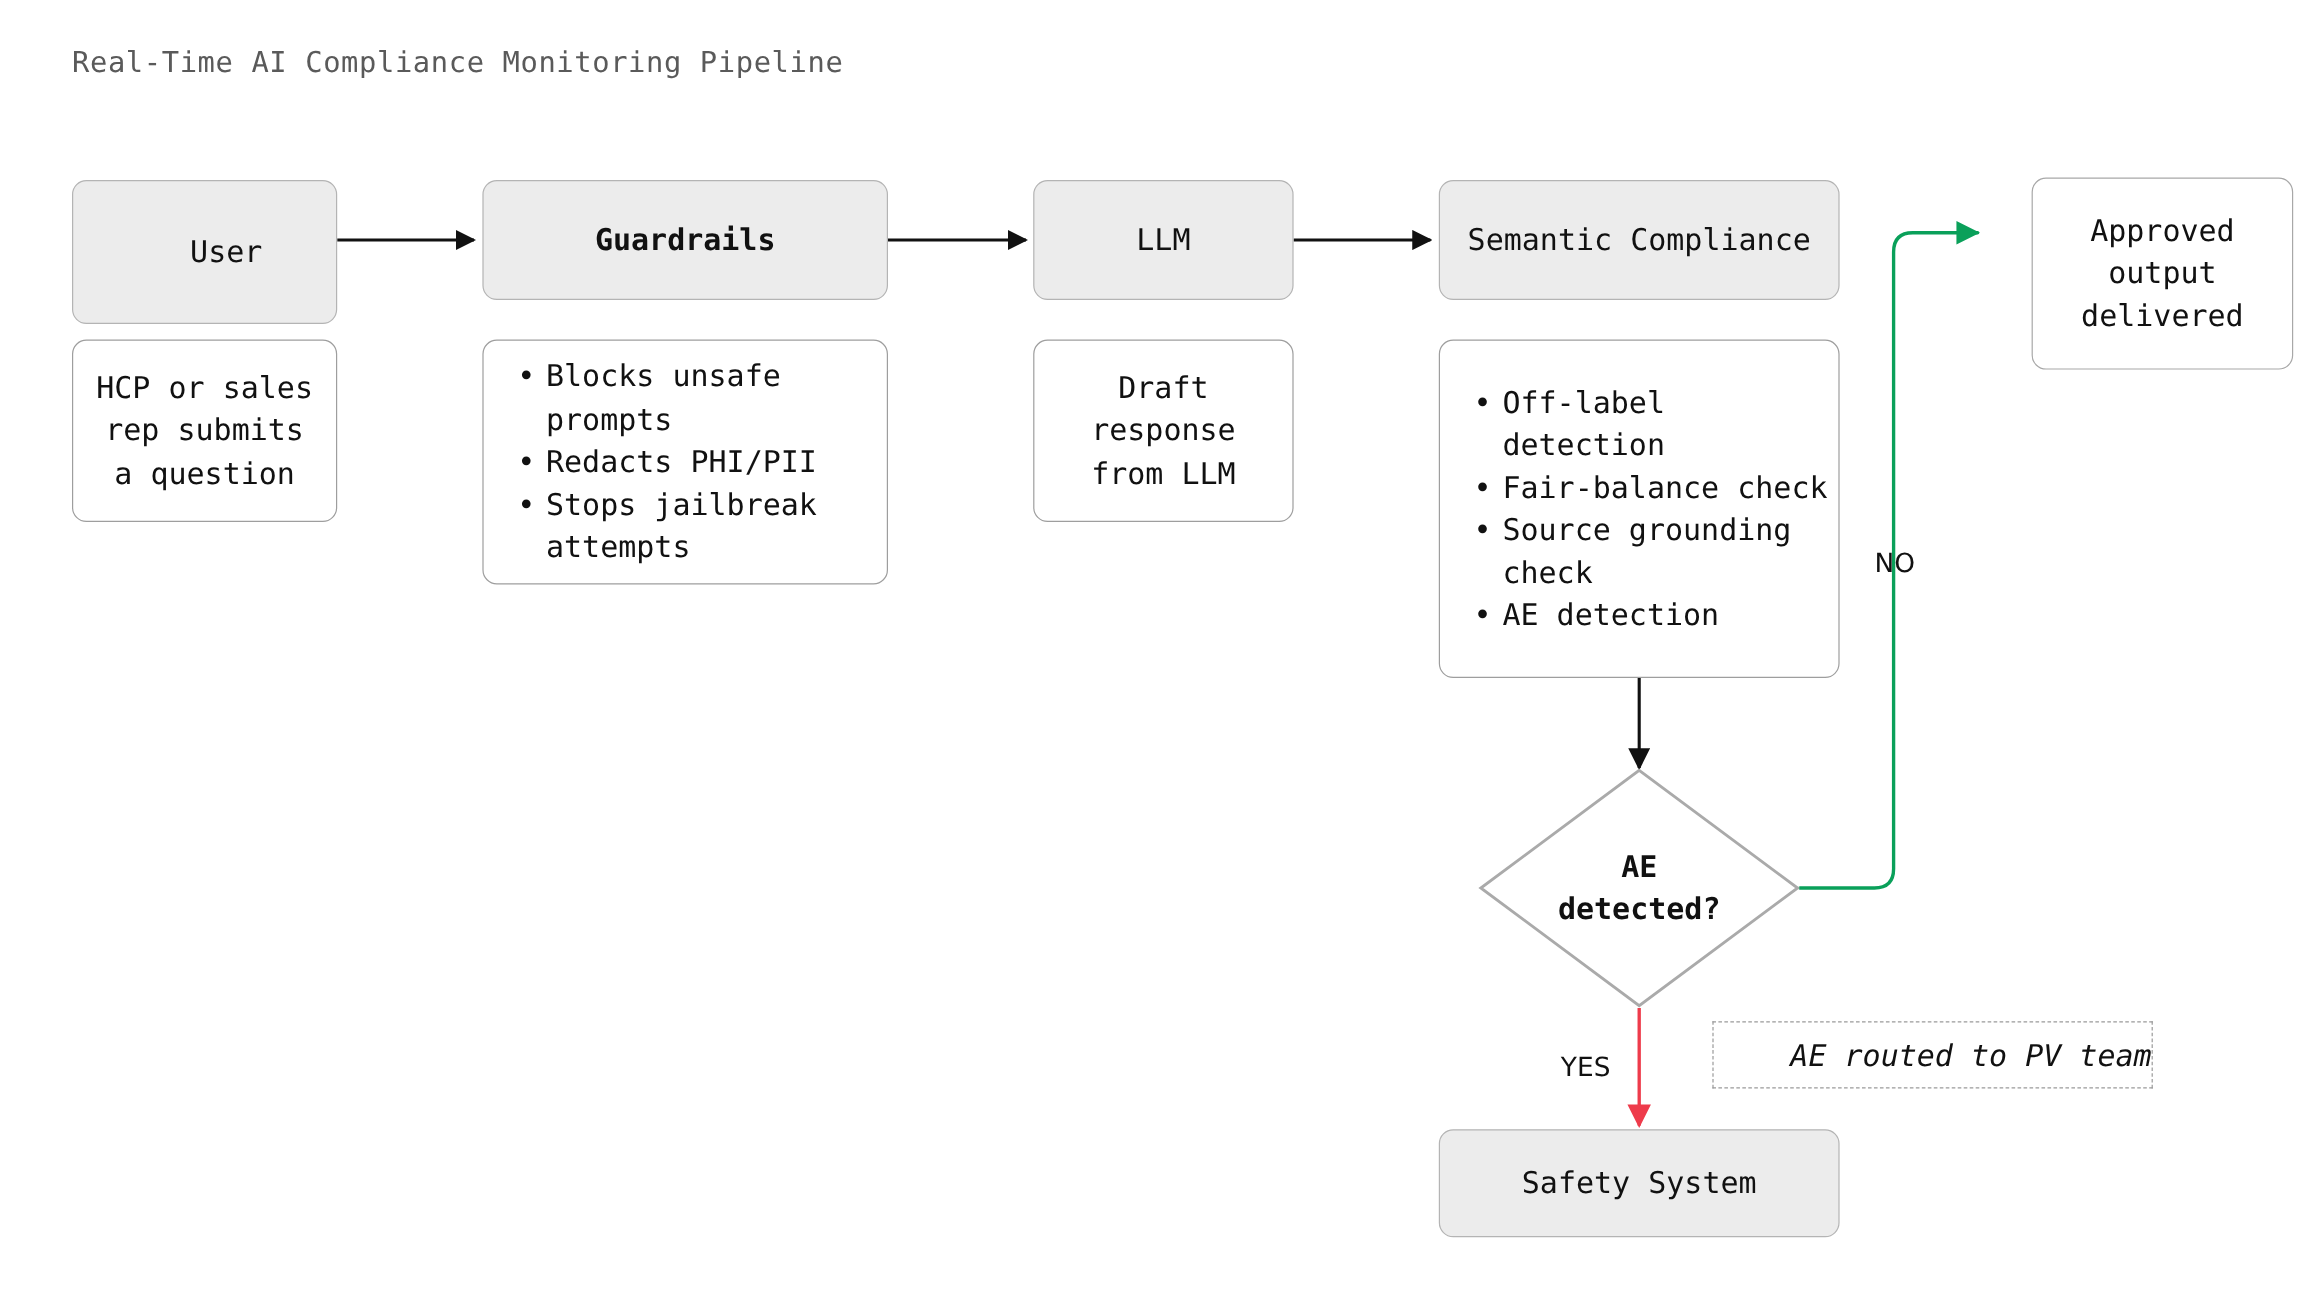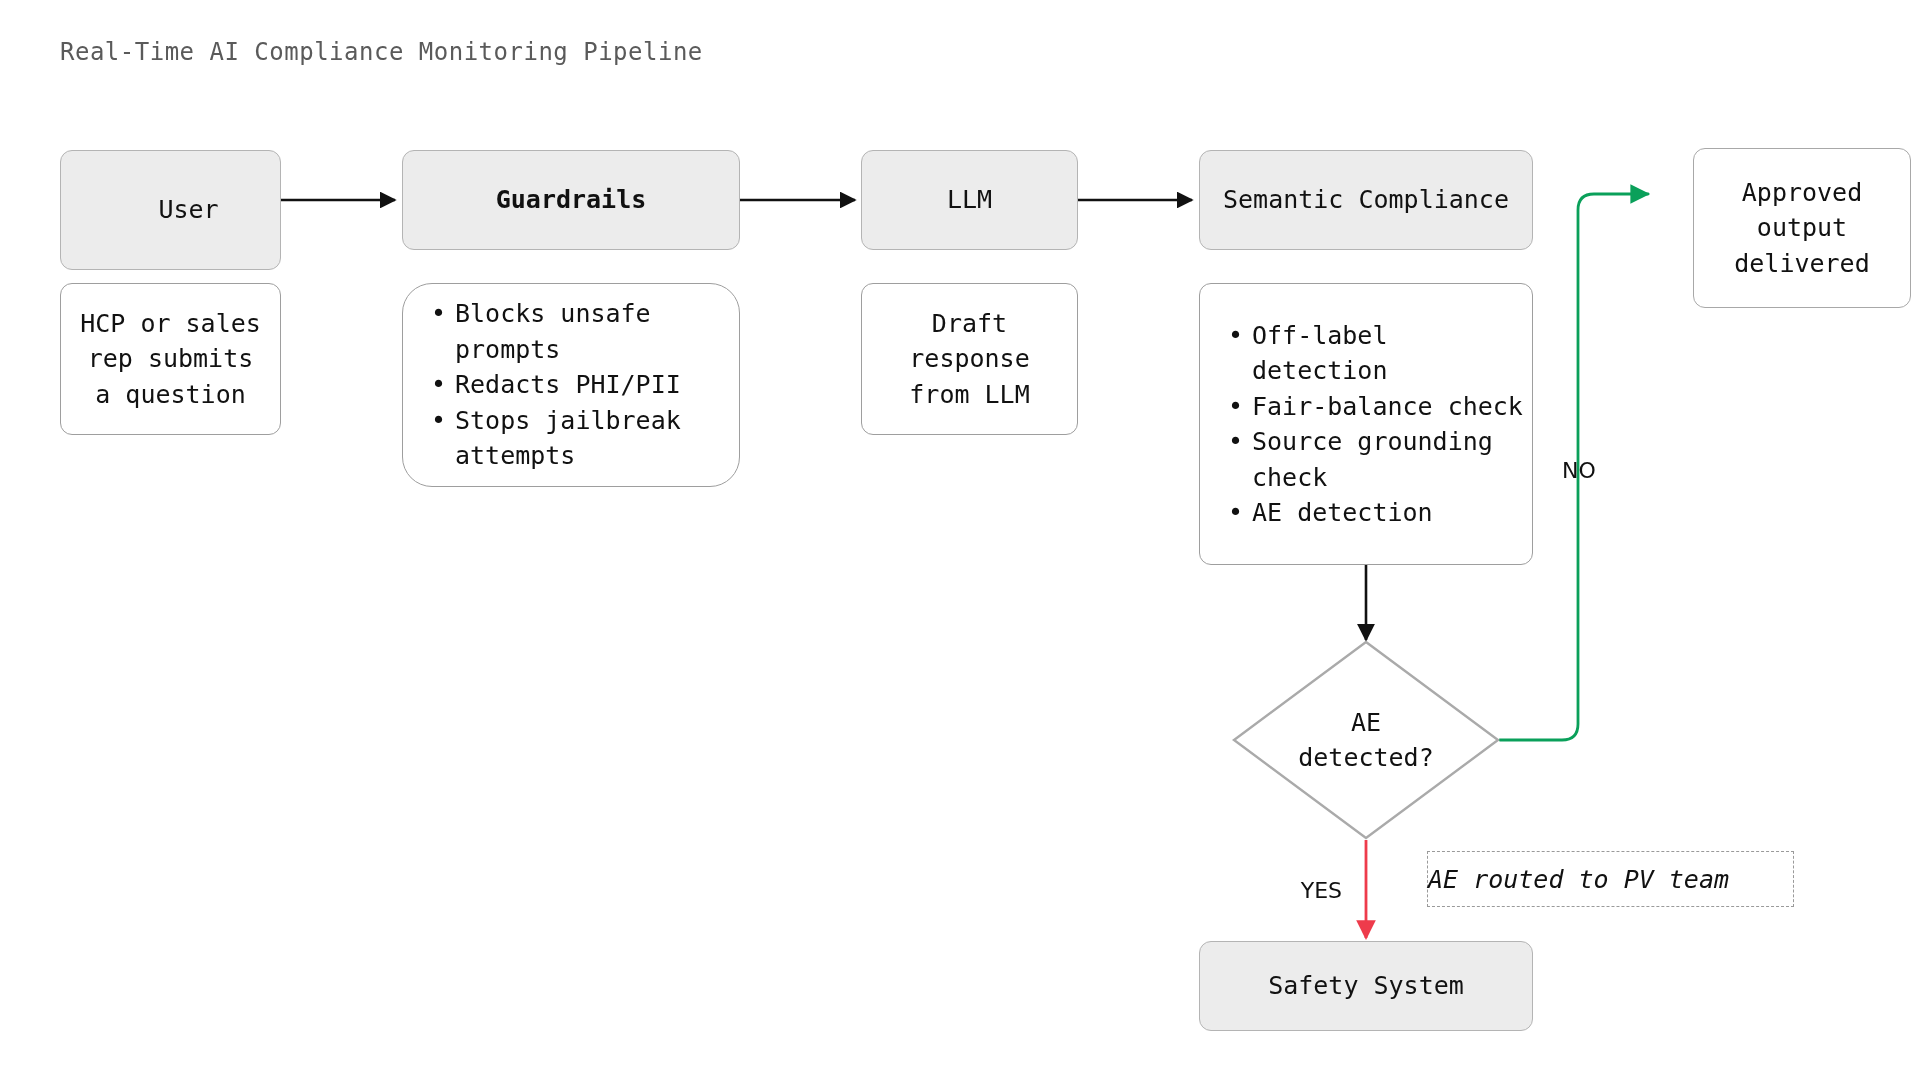--- a/index.html
+++ b/index.html
@@ -118,21 +118,21 @@
   }
 
   
   .note {
     position: absolute;
     box-sizing: border-box;
     border: 1.6px dashed #9a9a9a;
     background: #ffffff;
     display: flex;
     align-items: center;
-    justify-content: flex-start;
+    justify-content: flex-end;
     font-family: "DejaVu Sans Mono", monospace;
     font-style: italic;
     font-size: 25px;
     color: #111111;
   }
 
   
   .edge-label {
     position: absolute;
     font-family: "DejaVu Sans", sans-serif;
@@ -205,21 +205,21 @@
 output
 delivered</span>
   </div>
 
   <div class="node detail" style="left:60px; top:283px; width:221px; height:152px;">
     <span class="inner">HCP or sales
 rep submits
 a question</span>
   </div>
 
-  <div class="node detail" style="left:402px; top:283px; width:338px; height:204px; align-items:center; justify-content:flex-start;border-radius:30px;">
+  <div class="node detail" style="left:402px; top:283px; width:338px; height:204px; align-items:center; justify-content:flex-start;">
     <ul class="bullets">
         <li>Blocks unsafe prompts</li>
         <li>Redacts PHI/PII</li>
         <li>Stops jailbreak attempts</li>
       </ul>
   </div>
 
   <div class="node detail" style="left:861px; top:283px; width:217px; height:152px;">
     <span class="inner">Draft
 response
@@ -228,21 +228,21 @@
 
   <div class="node detail" style="left:1199px; top:283px; width:334px; height:282px; align-items:center; justify-content:center;">
     <ul class="bullets">
         <li>Off-label detection</li>
         <li>Fair-balance check</li>
         <li>Source grounding check</li>
         <li>AE detection</li>
       </ul>
   </div>
 
-  <div class="diamond-wrap" style="left:1232px; top:640px; width:268px; height:200px;">
+  <div class="diamond-wrap" style="left:1232px; top:640px; width:268px; height:200px;font-weight:bold;">
     <svg width="268" height="200" viewBox="0 0 268 200">
       <polygon points="134,2 266,100 134,198 2,100" fill="#ffffff" stroke="#aaaaaa" stroke-width="2.4"></polygon>
     </svg>
     <div class="diamond-label">AE
 detected?</div>
   </div>
 
   <div class="edge-label" style="left:1562px; top:458px;">NO</div>
 
   <div class="edge-label" style="left:1342px; top:878px; transform:translateX(-100%);">YES</div>

